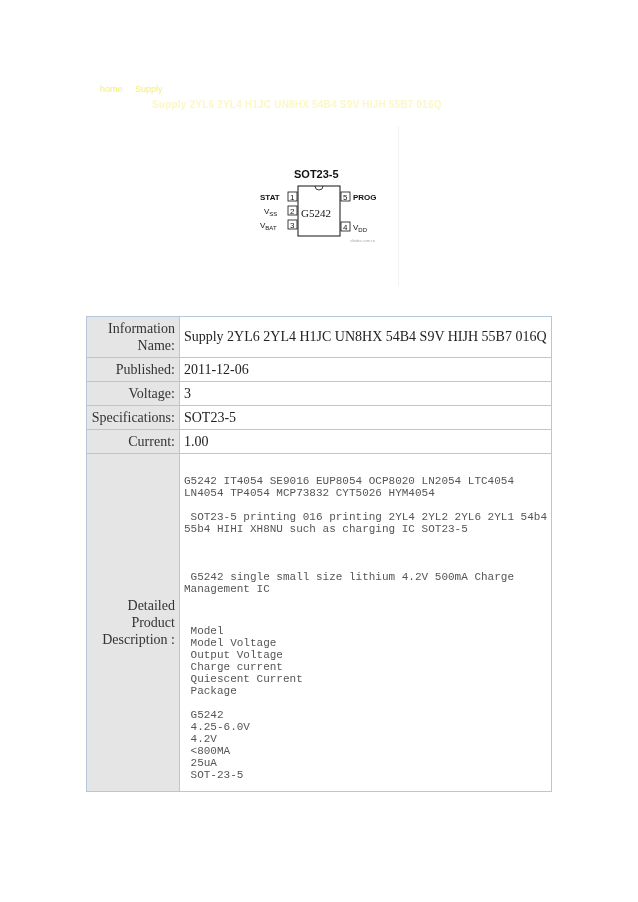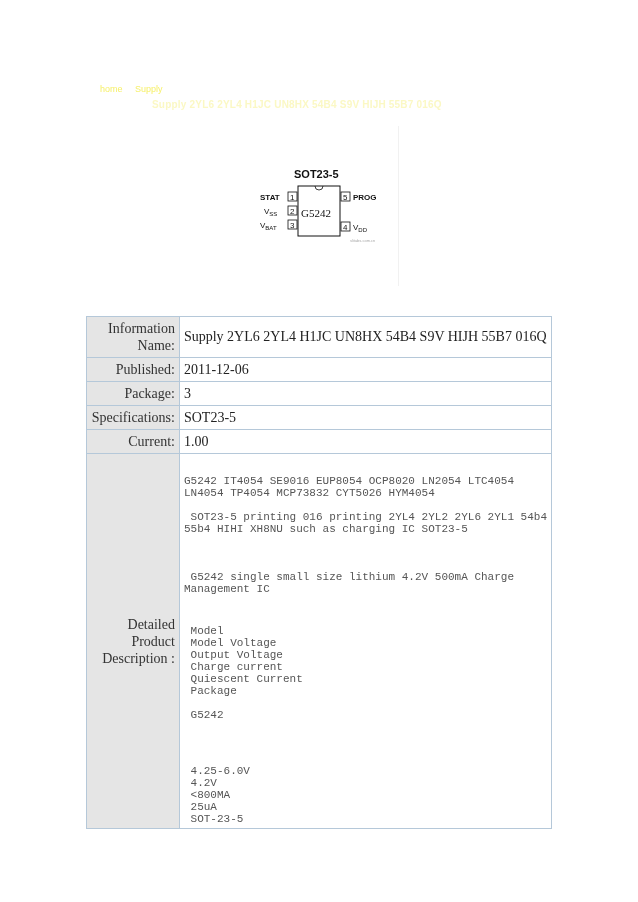--- a/index.html
+++ b/index.html
@@ -58,21 +58,21 @@
   <tbody>
       <tr style="height:36px;">
     <td class="label">Information Name:</td>
     <td class="value">Supply 2YL6 2YL4 H1JC UN8HX 54B4 S9V HIJH 55B7 016Q</td>
   </tr>
   <tr style="height:24px;">
     <td class="label">Published:</td>
     <td class="value">2011-12-06</td>
   </tr>
   <tr style="height:24px;">
-    <td class="label">Package:</td>
+    <td class="label">Voltage:</td>
     <td class="value">3</td>
   </tr>
   <tr style="height:24px;padding-left:12px;">
     <td class="label">Specifications:</td>
     <td class="value">SOT23-5</td>
   </tr>
   <tr style="height:24px;">
     <td class="label">Current:</td>
     <td class="value">1.00</td>
   </tr>
@@ -89,21 +89,21 @@
       <p>Management IC</p>
       <div style="height:30px;"></div>
       <p style="white-space:pre;"> Model</p>
       <p style="white-space:pre;"> Model Voltage</p>
       <p style="white-space:pre;"> Output Voltage</p>
       <p style="white-space:pre;"> Charge current</p>
       <p style="white-space:pre;"> Quiescent Current</p>
       <p style="white-space:pre;"> Package</p>
       <div class="gap"></div>
       <p style="white-space:pre;"> G5242</p>
-      <p style="white-space:pre;margin-top:44px;"> 4.25-6.0V</p>
+      <p style="white-space:pre;"> 4.25-6.0V</p>
       <p style="white-space:pre;"> 4.2V</p>
       <p style="white-space:pre;"> &lt;800MA</p>
       <p style="white-space:pre;"> 25uA</p>
       <p style="white-space:pre;"> SOT-23-5</p>
     </td>
   </tr>
 </tbody>
   </table>
 
 </body></html>

